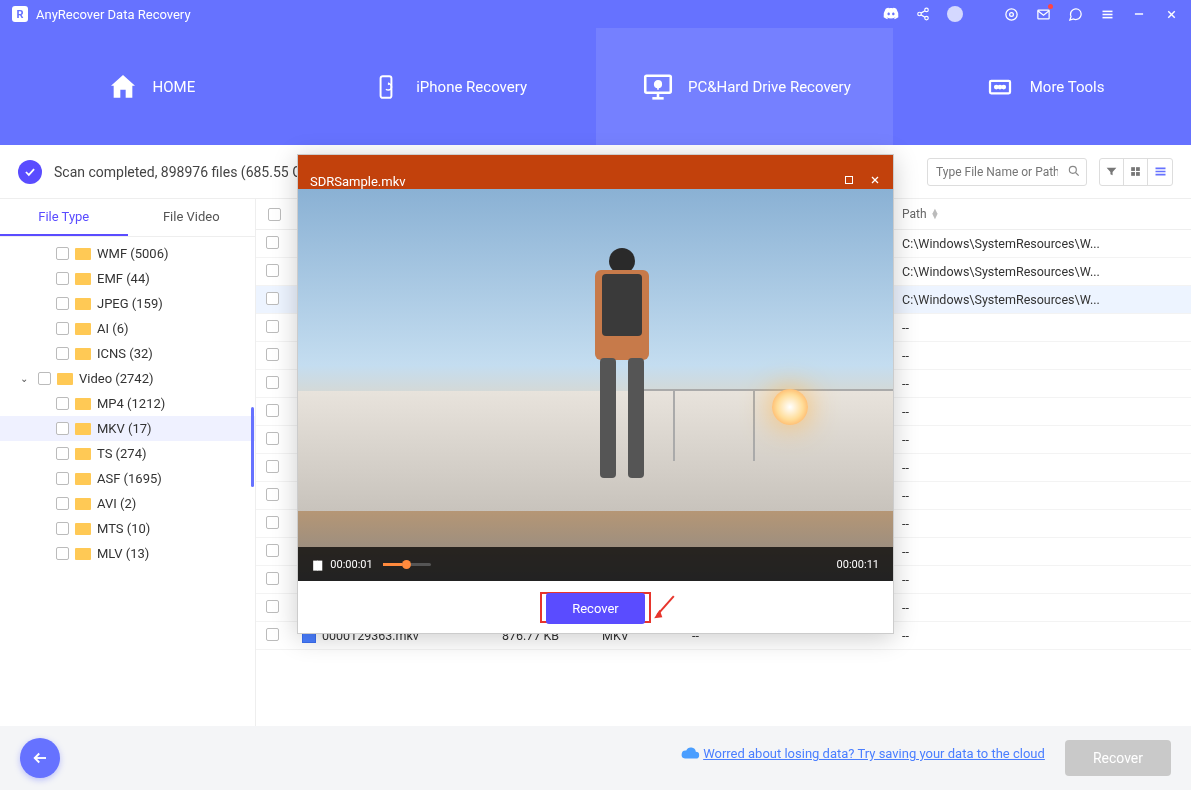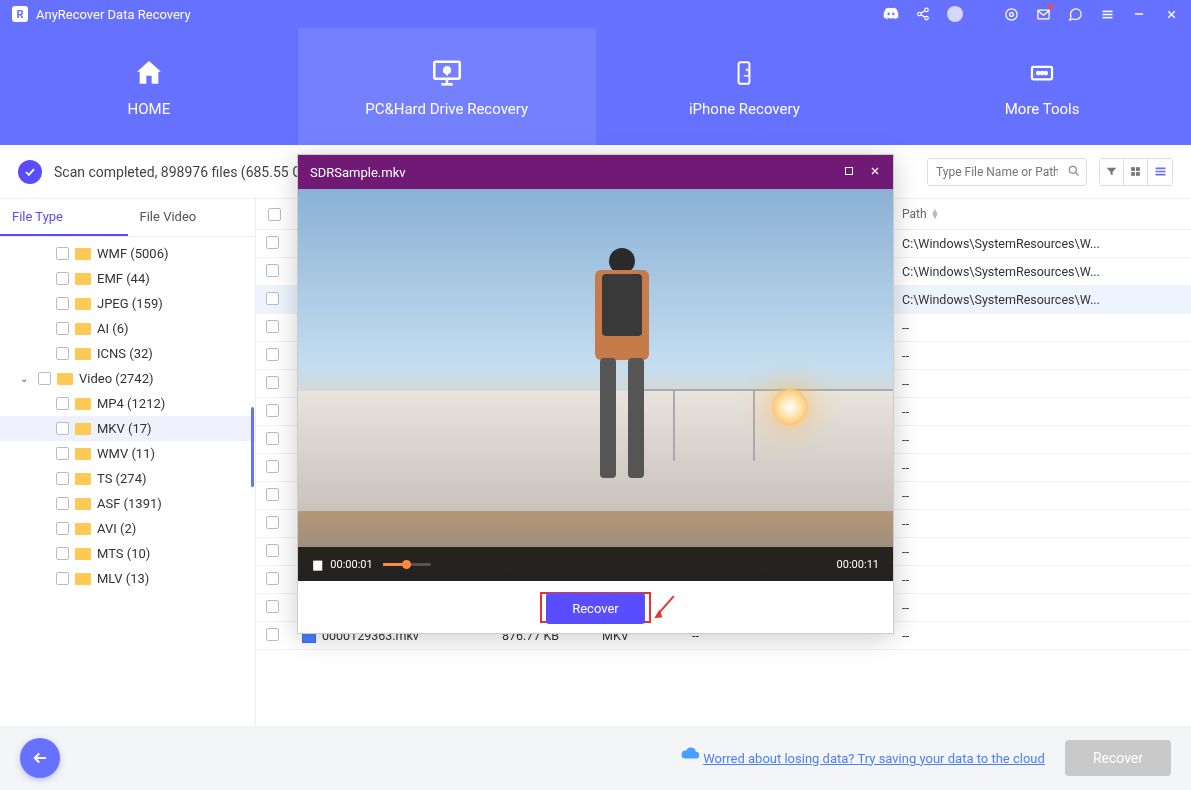--- a/index.html
+++ b/index.html
@@ -5,40 +5,40 @@
 *{box-sizing:border-box;margin:0;padding:0;font-family:-apple-system,BlinkMacSystemFont,"Segoe UI",Roboto,Arial,sans-serif}
 body{width:1191px;height:790px;background:#f7f7f8;overflow:hidden}
 
 .titlebar{height:28px;background:#6672ff;display:flex;align-items:center;padding:0 12px;color:#fff;font-size:13px}
 .titlebar .logo{width:16px;height:16px;background:#fff;border-radius:3px;margin-right:8px;display:flex;align-items:center;justify-content:center;color:#6672ff;font-weight:700;font-size:11px}
 .titlebar .right{margin-left:auto;display:flex;gap:16px}
 .titlebar .right .ic{width:16px;height:16px;display:flex;align-items:center;justify-content:center;font-size:14px;cursor:pointer}
 .titlebar .avatar{width:16px;height:16px;border-radius:50%;background:#d4d8ff}
 
 .nav{height:117px;background:#6672ff;display:flex}
-.nav-item{flex:1;display:flex;flex-direction:column;align-items:center;justify-content:center;color:#fff;gap:10px;cursor:pointer;font-size:15px}
+.nav-item{flex:1;display:flex;flex-direction:row;align-items:center;justify-content:center;color:#fff;gap:10px;cursor:pointer;font-size:15px}
 .nav-item.active{background:#7580ff}
 .nav-icon{width:40px;height:34px;display:flex;align-items:center;justify-content:center}
 
 .statusbar{height:54px;background:#fff;display:flex;align-items:center;padding:0 18px;font-size:14px;color:#444;border-bottom:1px solid #eee}
 .statusbar .check{width:24px;height:24px;border-radius:50%;background:#5a4cff;display:flex;align-items:center;justify-content:center;margin-right:12px}
 .statusbar .search-wrap{margin-left:auto;display:flex;align-items:center;gap:6px}
 .statusbar input{width:160px;height:28px;border:1px solid #ddd;border-radius:3px;padding:0 28px 0 8px;font-size:12px;color:#999}
 .statusbar .search-box{position:relative}
 .statusbar .search-ic{position:absolute;right:6px;top:6px;color:#999}
 .view-btns{display:flex;border:1px solid #ddd;border-radius:3px;overflow:hidden;margin-left:6px}
 .view-btns span{width:24px;height:26px;display:flex;align-items:center;justify-content:center;cursor:pointer;color:#777;border-right:1px solid #ddd}
 .view-btns span:last-child{border-right:none}
 .view-btns span.active{color:#6672ff}
 
 .content{display:flex;height:calc(790px - 28px - 117px - 54px - 64px);background:#fff}
 
 .sidebar{width:256px;border-right:1px solid #eee;display:flex;flex-direction:column}
 .tabs{display:flex;border-bottom:1px solid #eee}
-.tabs div{flex:1;padding:10px 12px;font-size:13px;color:#555;cursor:pointer}
+.tabs div{flex:1;text-align:center;padding:10px 12px;font-size:13px;color:#555;cursor:pointer}
 .tabs div.active{color:#5a4cff;border-bottom:2px solid #5a4cff}
 .tree{overflow:auto;flex:1;padding:4px 0;font-size:13px;color:#333;position:relative}
 .tree-item{display:flex;align-items:center;gap:6px;padding:5px 0 5px 56px;cursor:pointer}
 .tree-item.group{padding-left:20px}
 .tree-item.sel{background:#eff1ff}
 .tree-item .chk{width:13px;height:13px;border:1px solid #bbb;border-radius:2px;background:#fff}
 .tree-item .fld{width:16px;height:12px;background:#ffc955;border-radius:1px}
 .tree-item .caret{width:12px;color:#555;font-size:10px}
 .scroll-ind{position:absolute;right:1px;top:170px;width:3px;height:80px;background:#6672ff;border-radius:2px}
 
@@ -54,26 +54,26 @@
 .col-path{flex:1}
 .tbody{overflow:auto;flex:1}
 .row{display:flex;align-items:center;font-size:12.5px;color:#333;border-bottom:1px solid #f3f3f3;height:28px}
 .row:hover,.row.hl{background:#edf4ff}
 .row>div{padding:0 10px;white-space:nowrap;overflow:hidden;text-overflow:ellipsis}
 .row .chk{width:13px;height:13px;border:1px solid #bbb;border-radius:2px;background:#fff;display:inline-block}
 .row .ficon{width:14px;height:14px;display:inline-block;margin-right:6px;vertical-align:middle;background:#4a7eff;border:1px solid #3a6eef}
 
 .footer{height:64px;background:#f4f5f7;display:flex;align-items:center;padding:0 20px}
 .footer .back{width:40px;height:40px;border-radius:50%;background:#6672ff;color:#fff;display:flex;align-items:center;justify-content:center;cursor:pointer;font-size:18px;box-shadow:0 2px 6px rgba(100,110,255,.4)}
-.footer .cloud{margin-left:auto;display:flex;align-items:center;}
+.footer .cloud{margin-left:auto;display:flex;}
 .footer .cloud a{color:#4a7eff;font-size:13px;text-decoration:underline}
 .footer .rec-btn{margin-left:20px;padding:10px 28px;background:#c9c9c9;color:#fff;border-radius:4px;font-size:14px;cursor:not-allowed}
 
 .modal{position:absolute;left:297px;top:154px;width:597px;background:#fff;border:1px solid #ccc;box-shadow:0 4px 24px rgba(0,0,0,.2)}
-.modal-title{background:#701a75;color:#fff;height:34px;display:flex;align-items:center;padding:0 12px;font-size:13px}
+.modal-title{background:#c2410c;color:#fff;height:34px;display:flex;align-items:flex-end;padding:0 12px;font-size:13px}
 .modal-title .right{margin-left:auto;display:flex;gap:14px}
 .modal-title .right span{cursor:pointer;font-size:13px}
 .video-area{position:relative;height:392px;background:linear-gradient(to bottom,#8ab1d4 0%,#c4ddf0 45%,#e8d4b8 60%,#d4a068 70%,#888 100%);overflow:hidden}
 .person{position:absolute;left:46%;top:15%;width:100px;height:260px}
 .person .head{width:26px;height:26px;border-radius:50%;background:#2a2a2a;margin:0 auto}
 .person .body{width:54px;height:90px;background:#c77a4a;margin:-4px auto 0;border-radius:6px}
 .person .pack{position:absolute;left:50%;top:26px;width:40px;height:62px;background:#3a3a3a;transform:translateX(-50%);border-radius:4px}
 .person .leg{width:16px;height:120px;background:#555;position:absolute;top:110px;border-radius:4px}
 .person .leg.l{left:28px}
 .person .leg.r{left:56px}
@@ -157,41 +157,41 @@
 
 <div class="nav">
   <div class="nav-item">
     <span class="nav-icon">
       <svg width="34" height="32" viewBox="0 0 24 24" fill="#fff">
           <path d="M12 3l9 8h-2v9h-5v-6h-4v6H5v-9H3z"></path>
         </svg>
     </span>
     <span>HOME</span>
   </div>
+  <div class="nav-item">
+    <span class="nav-icon">
+      <svg width="26" height="34" viewBox="0 0 24 24" fill="none" stroke="#fff" stroke-width="1.8">
+          <rect x="7" y="2" width="10" height="20" rx="2"></rect>
+          <path d="M15 9a3 3 0 11-3 5" stroke-width="1.4"></path>
+          <path d="M14 8l1 1-1 1" stroke-width="1.2"></path>
+        </svg>
+    </span>
+    <span>iPhone Recovery</span>
+  </div>
   <div class="nav-item active">
     <span class="nav-icon">
       <svg width="38" height="34" viewBox="0 0 24 24" fill="none" stroke="#fff" stroke-width="1.8">
           <rect x="3" y="4" width="18" height="12" rx="1"></rect>
           <line x1="8" y1="20" x2="16" y2="20"></line>
           <line x1="12" y1="16" x2="12" y2="20"></line>
           <circle cx="12" cy="10" r="2" fill="#fff"></circle>
           <line x1="12" y1="11" x2="12" y2="14" stroke-width="1.2"></line>
         </svg>
     </span>
     <span>PC&amp;Hard Drive Recovery</span>
-  </div>
-  <div class="nav-item">
-    <span class="nav-icon">
-      <svg width="26" height="34" viewBox="0 0 24 24" fill="none" stroke="#fff" stroke-width="1.8">
-          <rect x="7" y="2" width="10" height="20" rx="2"></rect>
-          <path d="M15 9a3 3 0 11-3 5" stroke-width="1.4"></path>
-          <path d="M14 8l1 1-1 1" stroke-width="1.2"></path>
-        </svg>
-    </span>
-    <span>iPhone Recovery</span>
   </div>
   <div class="nav-item">
     <span class="nav-icon">
       <svg width="32" height="30" viewBox="0 0 24 24" fill="none" stroke="#fff" stroke-width="1.8">
           <rect x="4" y="7" width="16" height="10" rx="1"></rect>
           <circle cx="9" cy="12" r="1" fill="#fff"></circle>
           <circle cx="12" cy="12" r="1" fill="#fff"></circle>
           <circle cx="15" cy="12" r="1" fill="#fff"></circle>
         </svg>
     </span>
@@ -286,31 +286,26 @@
           <span>MP4 (1212)</span>
         </div>
         <div class="tree-item sel">
           <span class="chk"></span>
           <span class="fld"></span>
           <span>MKV (17)</span>
         </div>
         <div class="tree-item">
           <span class="chk"></span>
           <span class="fld"></span>
-          <span>WMV (11)</span>
-        </div>
-        <div class="tree-item">
-          <span class="chk"></span>
-          <span class="fld"></span>
           <span>TS (274)</span>
         </div>
         <div class="tree-item">
           <span class="chk"></span>
           <span class="fld"></span>
-          <span>ASF (1391)</span>
+          <span>ASF (1695)</span>
         </div>
         <div class="tree-item">
           <span class="chk"></span>
           <span class="fld"></span>
           <span>AVI (2)</span>
         </div>
         <div class="tree-item">
           <span class="chk"></span>
           <span class="fld"></span>
           <span>MTS (10)</span>

